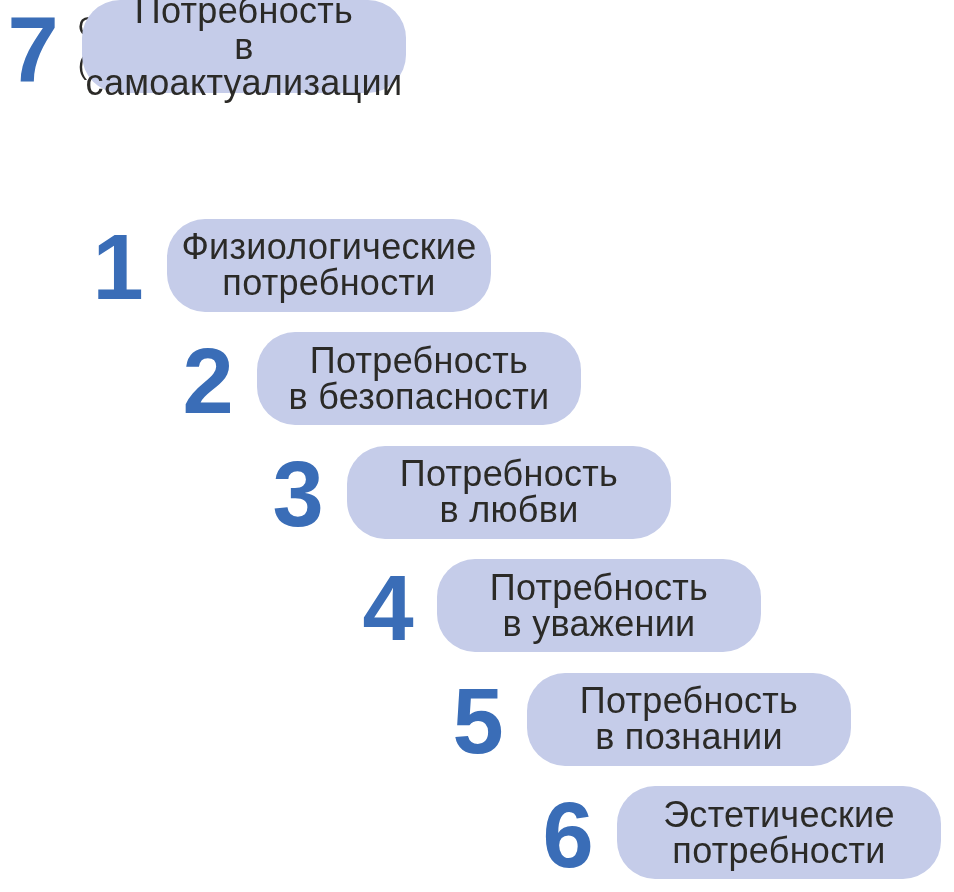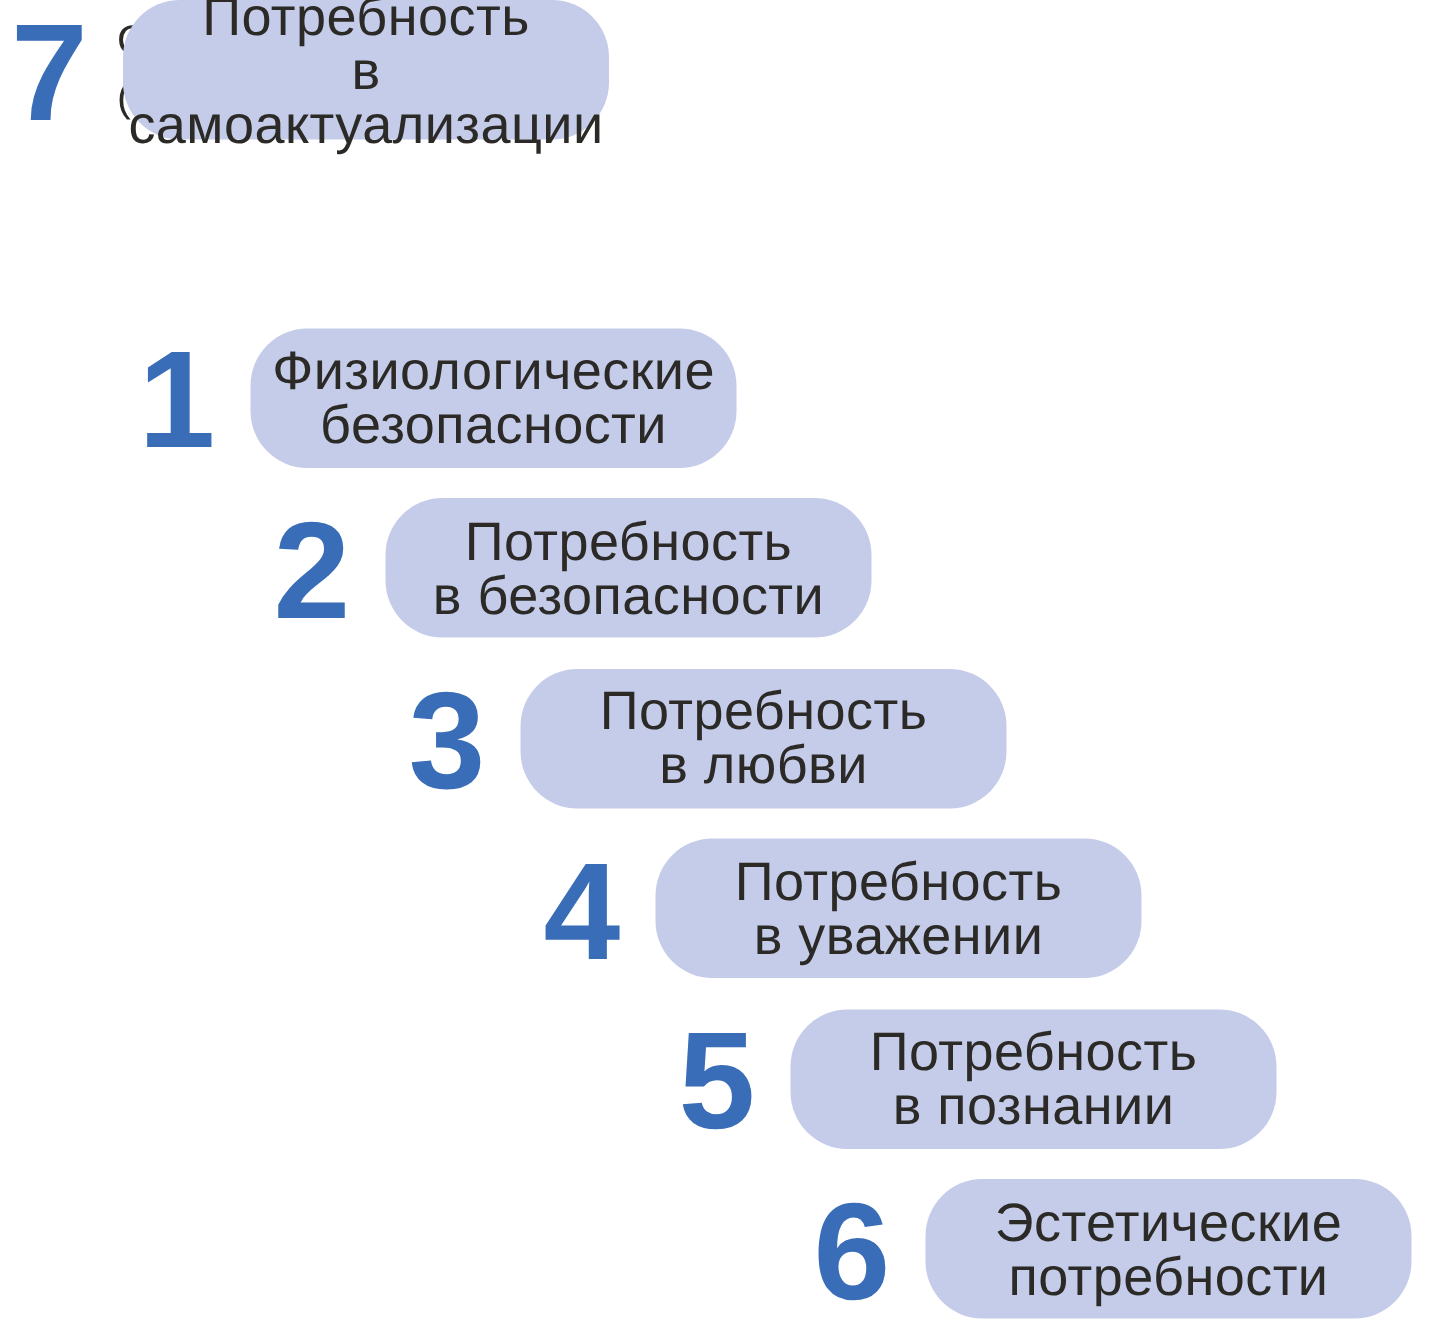--- a/index.html
+++ b/index.html
@@ -76,21 +76,21 @@
 
 <div class="canvas">
 
   <div class="diagram-title">Ступени пирамиды
 (снизу вверх):</div>
 
   <div class="step-row">
     <div class="step-number">1</div>
     <div class="step-pill">
       <div class="pill-label">Физиологические
-безопасности</div>
+потребности</div>
     </div>
   </div>
 
   <div class="step-row">
     <div class="step-number">2</div>
     <div class="step-pill">
       <div class="pill-label">Потребность
 в безопасности</div>
     </div>
   </div>

